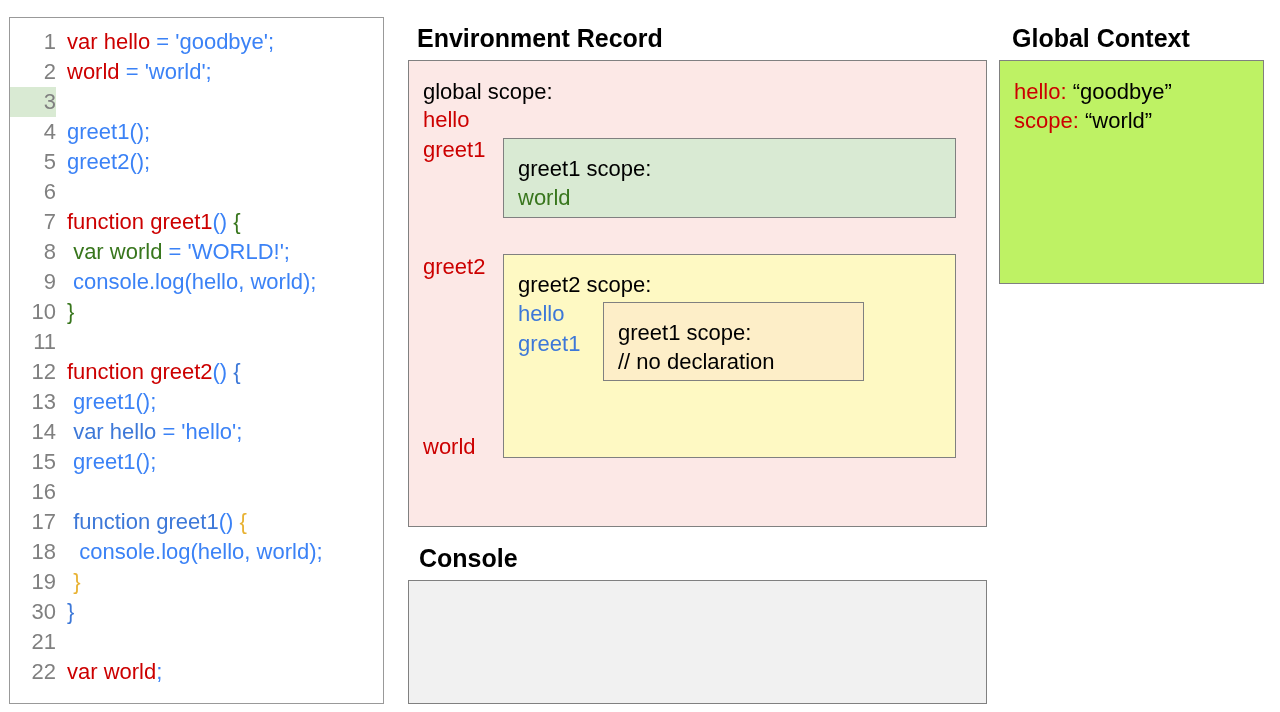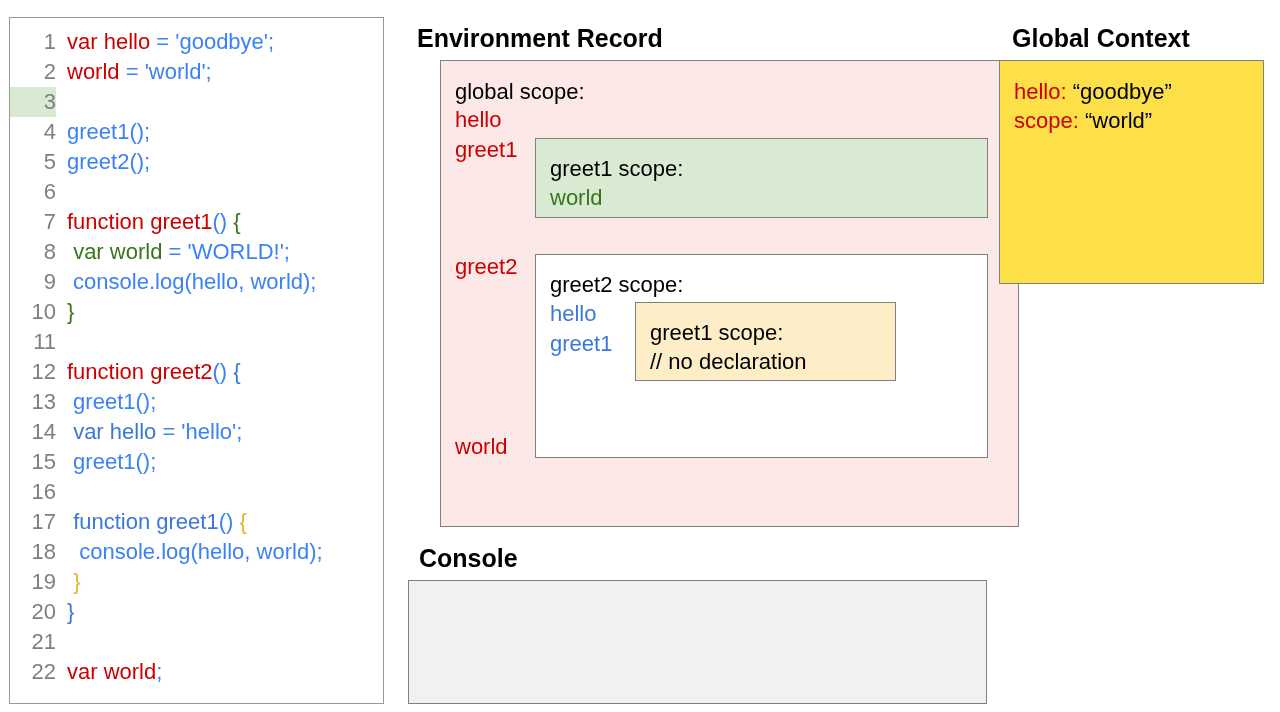--- a/index.html
+++ b/index.html
@@ -83,21 +83,20 @@
   
   .env-box {
     position: absolute;
     left: 408px;
     top: 60px;
     width: 579px;
     height: 467px;
     background: #fce8e6;
     border: 1px solid #808080;
     box-sizing: border-box;
-    margin-left: 32px;
   }
   .scope-label {
     position: absolute;
     font-size: 22px;
     white-space: nowrap;
   }
   #env-heading { left: 14px; top: 18px; color: #000000; }
   #env-var-hello  { left: 14px; top: 46px; color: #cc0000; }
   #env-var-greet1 { left: 14px; top: 76px; color: #cc0000; }
   #env-var-greet2 { left: 14px; top: 193px; color: #cc0000; }
@@ -117,21 +116,21 @@
   #green-heading { left: 14px; top: 17px; color: #000000; }
   #green-var-world { left: 14px; top: 46px; color: #38761d; }
 
   
   .blue-box {
     position: absolute;
     left: 94px;
     top: 193px;
     width: 453px;
     height: 204px;
-    background: #ffffff;
+    background: #fef9c3;
     border: 1px solid #808080;
     box-sizing: border-box;
   }
   #blue-heading { left: 14px; top: 17px; color: #000000; }
   #blue-var-hello  { left: 14px; top: 46px; color: #3d78d8; }
   #blue-var-greet1 { left: 14px; top: 76px; color: #3d78d8; }
 
   
   .yellow-box {
     position: absolute;
@@ -158,21 +157,21 @@
     box-sizing: border-box;
   }
 
   
   .gc-box {
     position: absolute;
     left: 999px;
     top: 60px;
     width: 265px;
     height: 224px;
-    background: #fde047;
+    background: #bef264;
     border: 1px solid #808080;
     box-sizing: border-box;
   }
   .gc-row {
     position: absolute;
     font-size: 22px;
     white-space: nowrap;
     color: #000000;
   }
   #gc-row-hello { left: 14px; top: 18px; }
@@ -198,21 +197,21 @@
         <div class="code-line"><span class="ln">10</span><span class="code-text"><span class="c-green">}</span></span></div>
         <div class="code-line"><span class="ln">11</span><span class="code-text"></span></div>
         <div class="code-line"><span class="ln">12</span><span class="code-text"><span class="c-red">function greet2</span><span class="c-black">() </span><span class="c-blue">{</span></span></div>
         <div class="code-line"><span class="ln">13</span><span class="code-text"><span class="c-black"> greet1();</span></span></div>
         <div class="code-line"><span class="ln">14</span><span class="code-text"><span class="c-black"> </span><span class="c-blue">var hello</span><span class="c-black"> = 'hello';</span></span></div>
         <div class="code-line"><span class="ln">15</span><span class="code-text"><span class="c-black"> greet1();</span></span></div>
         <div class="code-line"><span class="ln">16</span><span class="code-text"></span></div>
         <div class="code-line"><span class="ln">17</span><span class="code-text"><span class="c-black"> </span><span class="c-blue">function greet1</span><span class="c-black">() </span><span class="c-yellow">{</span></span></div>
         <div class="code-line"><span class="ln">18</span><span class="code-text"><span class="c-black">  console.log(hello, world);</span></span></div>
         <div class="code-line"><span class="ln">19</span><span class="code-text"><span class="c-black"> </span><span class="c-yellow">}</span></span></div>
-        <div class="code-line"><span class="ln">20</span><span class="code-text"><span class="c-blue">}</span></span></div>
+        <div class="code-line"><span class="ln">30</span><span class="code-text"><span class="c-blue">}</span></span></div>
         <div class="code-line"><span class="ln">21</span><span class="code-text"></span></div>
         <div class="code-line"><span class="ln">22</span><span class="code-text"><span class="c-red">var world</span><span class="c-black">;</span></span></div>
       </div>
   </div>
 
   <div class="section-title" id="env-title">Environment Record</div>
 
   <div class="env-box">
     <div class="scope-label" id="env-heading">global scope:</div>
 

